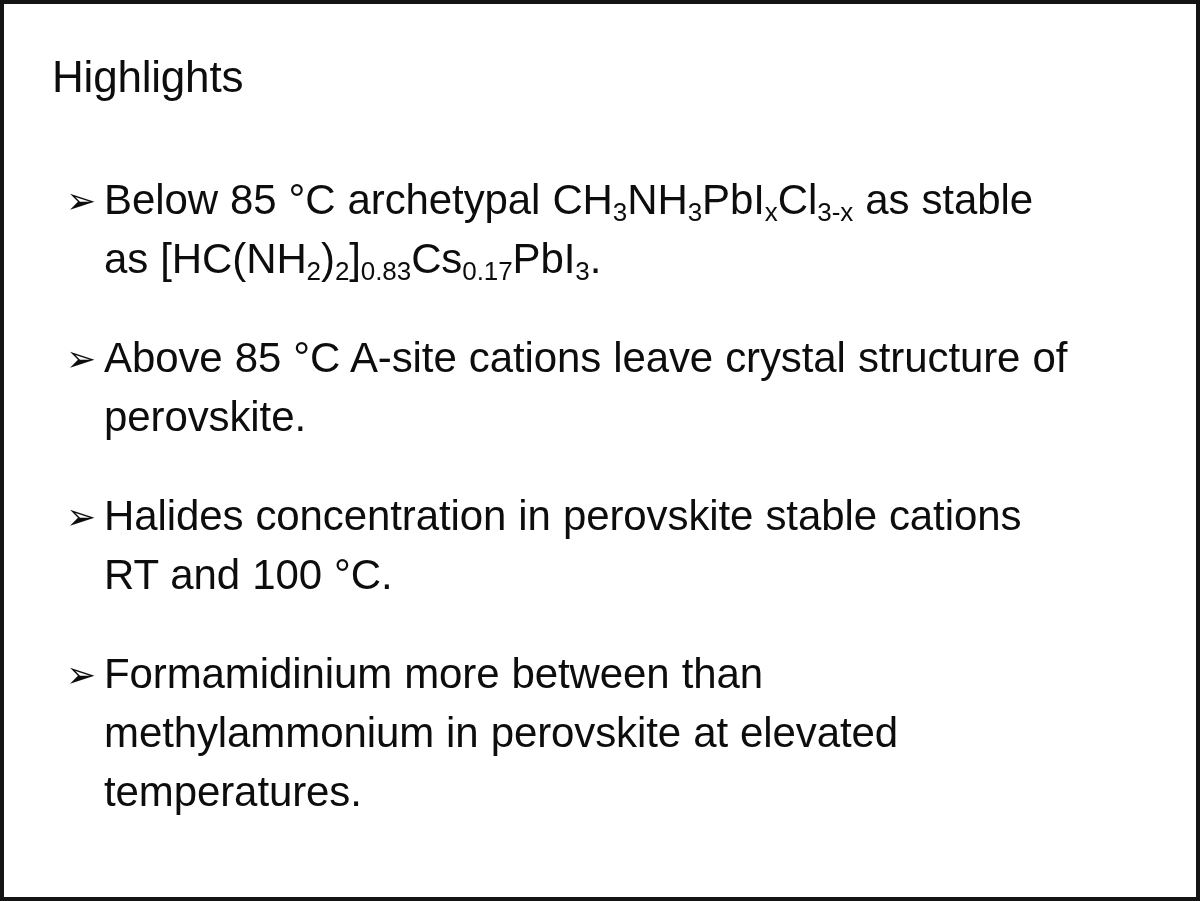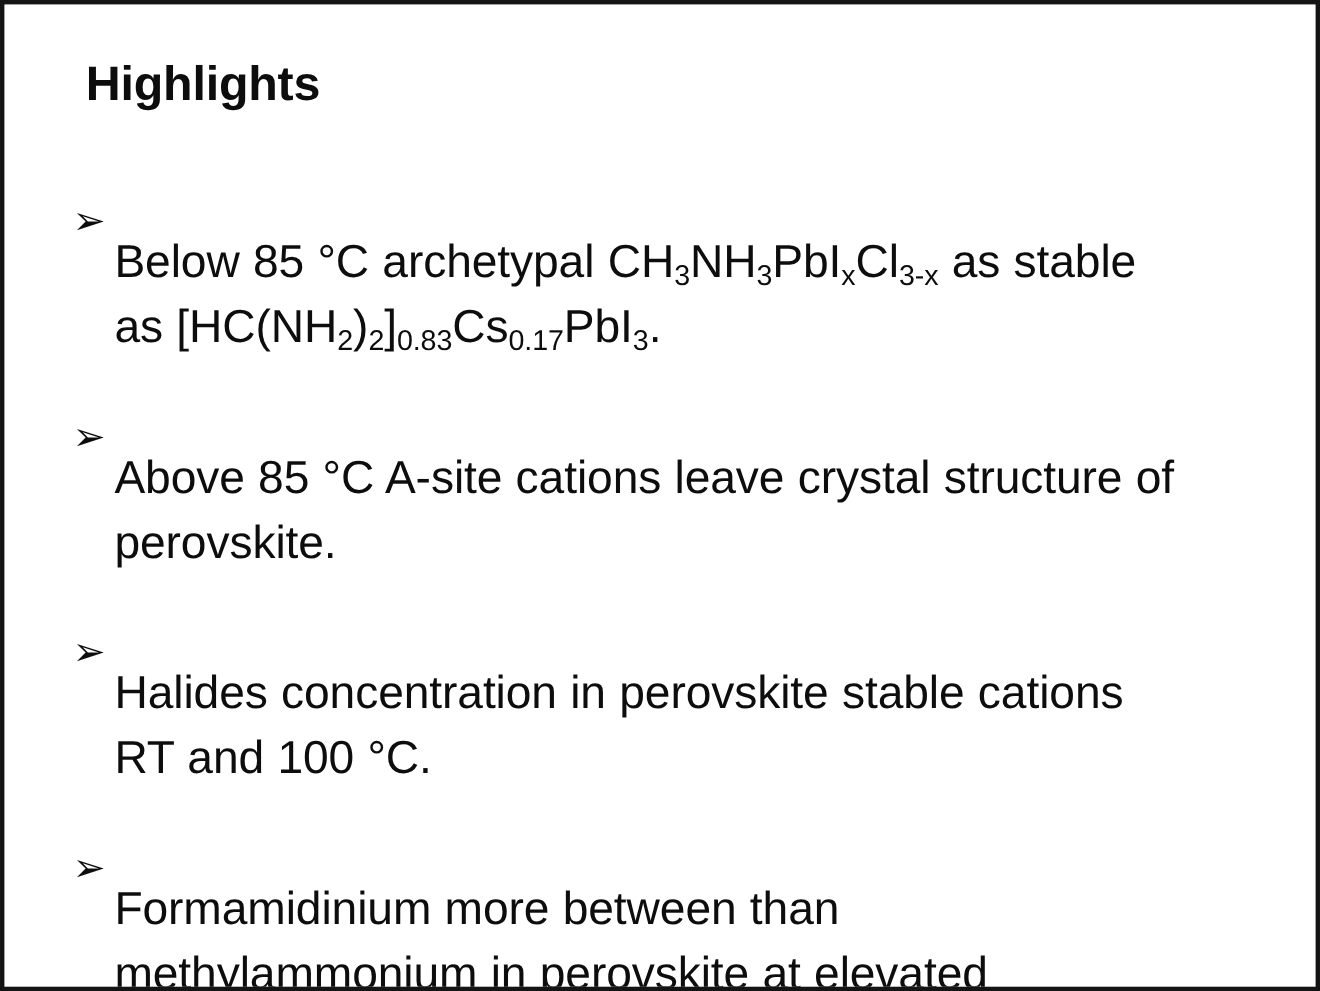--- a/index.html
+++ b/index.html
@@ -19,24 +19,24 @@
     box-sizing: border-box;
     width: 1200px;
     height: 901px;
     background: #ffffff;
     border: 4px solid #141414;
     overflow: hidden;
   }
 
   .slide-title {
     position: absolute;
-    left: 74px;
+    left: 48px;
     top: 48px;
     font-size: 44px;
-    font-weight: bold;
+    font-weight: normal;
     line-height: 1.15;
     color: #0d0d0d;
     letter-spacing: -0.2px;
     white-space: nowrap;
   }
 
   .bullet-list {
     position: absolute;
     left: 62px;
     top: 166px;
@@ -62,21 +62,20 @@
     transform: translateY(1px);
   }
 
   .bullet-text {
     flex: 1 1 auto;
     font-size: 42px;
     line-height: 59px;
     color: #0d0d0d;
     letter-spacing: -0.1px;
     word-spacing: 0.5px;
-    margin-top: 38px;
   }
 
   .bullet-text sub {
     font-size: 0.62em;
     line-height: 0;
     vertical-align: -0.28em;
   }
 </style>
 </head>
 <body>

